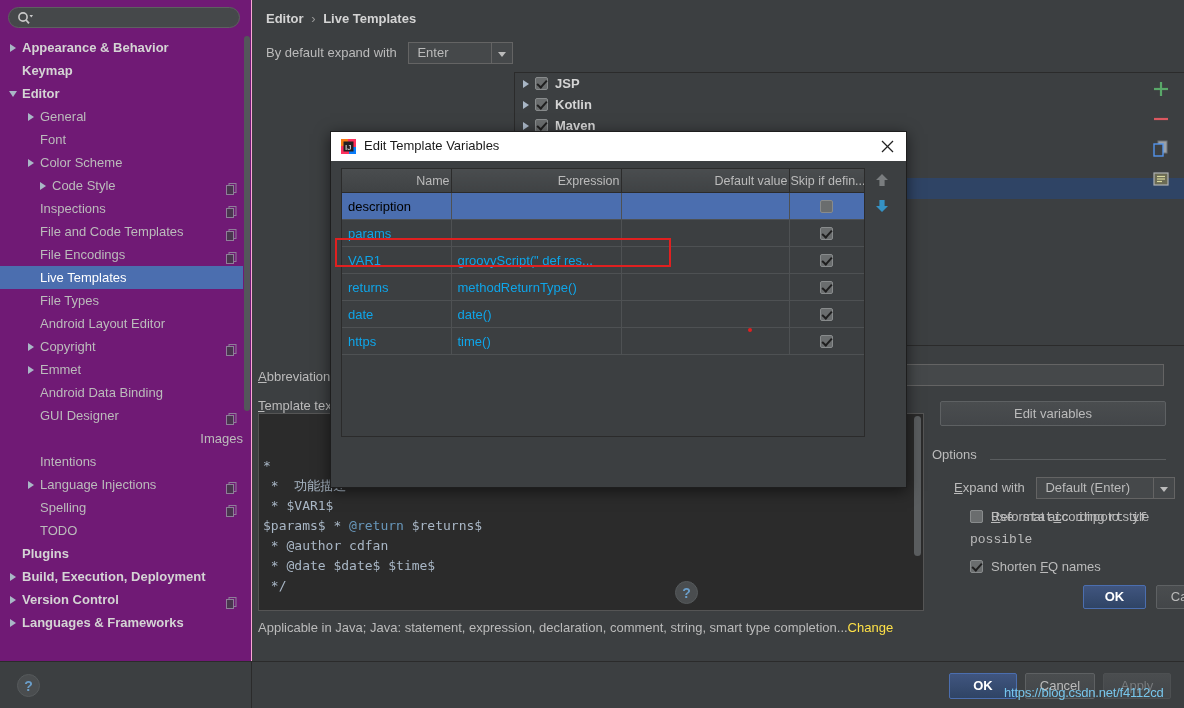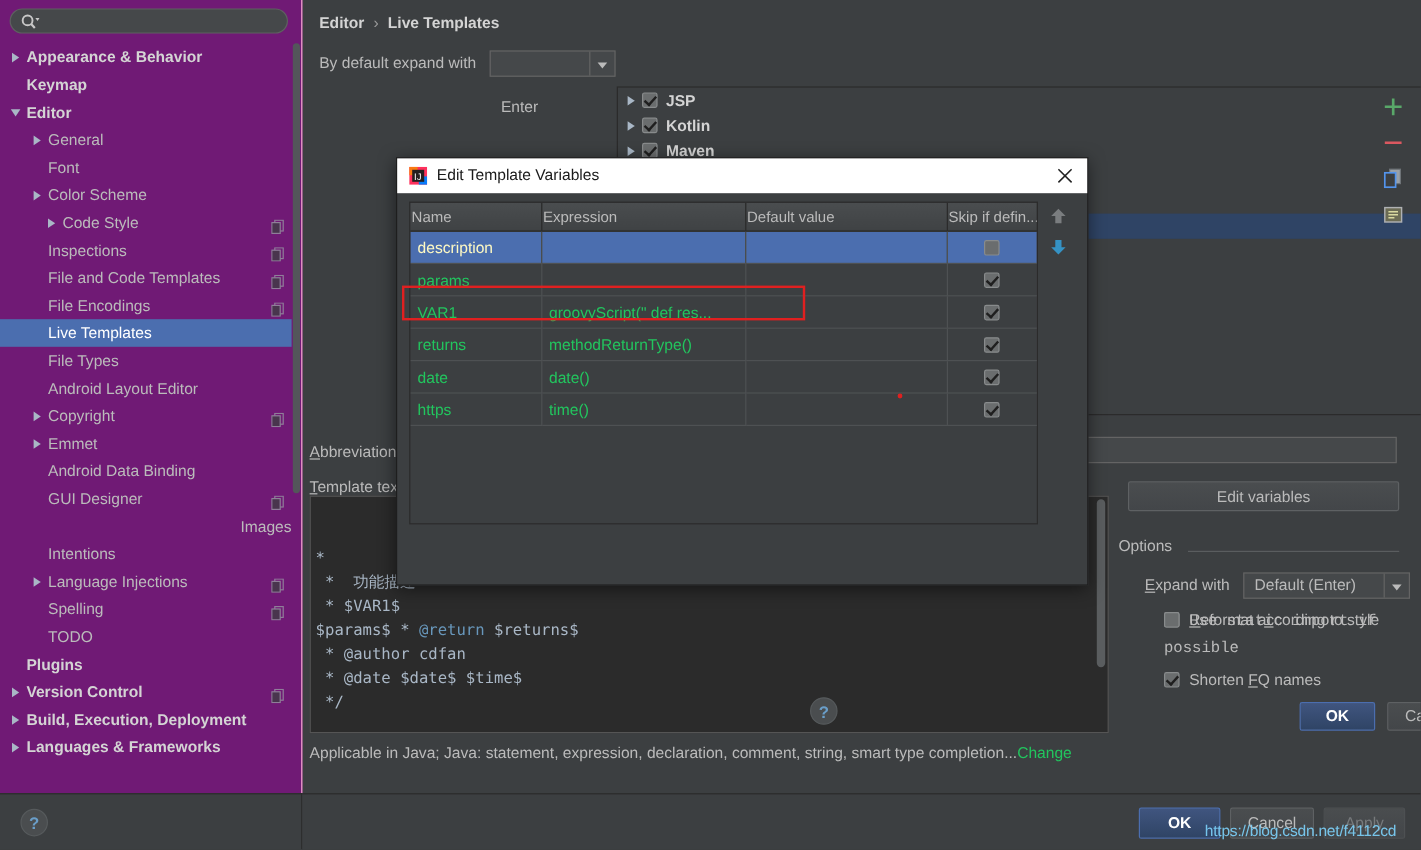--- a/index.html
+++ b/index.html
@@ -276,21 +276,21 @@
   .opt-row {
     position: absolute; left: 718px;
     height: 22px; line-height: 22px;
   }
   .opt-row .cbx { margin-right: 8px; }
 
   #applicable {
     position: absolute; left: 6px; top: 620px;
     color: #bbbbbb; font-size: 13px;
   }
-  #applicable .link { color: #22c55e; }
+  #applicable .link { color: #fde047; }
 
   
   #btnbar {
     position: absolute; left: 252px; top: 661px;
     width: 932px; height: 47px;
     background: #3c3f41;
     border-top: 1px solid #2b2b2b;
   }
   #ok-main     { position: absolute; left: 697px; top: 11px; width: 68px; height: 26px; line-height: 24px; }
   #cancel-main { position: absolute; left: 773px; top: 11px; width: 70px; height: 26px; line-height: 24px; }
@@ -345,34 +345,34 @@
     font-size: 13px;
   }
   table.vars th {
     height: 21px;
     background: linear-gradient(#4a4d4f, #3f4244);
     border-right: 1px solid #2b2b2b;
     border-bottom: 1px solid #2b2b2b;
     color: #bbbbbb;
     font-weight: normal;
     font-size: 12.5px;
-    text-align: left;
+    text-align: right;
     overflow: hidden;
     white-space: nowrap;
   }
   table.vars td {
     height: 26px;
     border-right: 1px solid #4e5153;
     border-bottom: 1px solid #4e5153;
-    color: #22c55e;
+    color: #0ea5e9;
     padding: 0 6px;
     white-space: nowrap;
     overflow: hidden;
   }
-  table.vars tr.sel td { background: #4b6eaf; color: #fef9c3; }
+  table.vars tr.sel td { background: #4b6eaf; color: #000000; }
   table.vars td.ctr { text-align: center; padding: 0; }
   td .cbx { vertical-align: -2px; margin: 0; }
   tr.sel td .cbx { background: #6a6d6e; }
   tr.sel td .cbx.unchecked::after { content: none; }
 
   #hl-box {
     position: absolute; left: 335px; top: 238px;
     width: 336px; height: 29px;
     border: 2px solid #e02020;
     box-sizing: border-box;
@@ -461,46 +461,46 @@
         <div class="tree-item" style="padding-left: 26px;"><span class="tw right"></span><span class="tree-label">Language Injections</span><span class="copy-badge"><svg width="11" height="12" viewBox="0 0 11 12">
               <rect x="3" y="0.5" width="7" height="9" fill="none" stroke="#9aa0a6" stroke-width="1"></rect>
               <rect x="0.5" y="2.5" width="7" height="9" fill="#3c3f41" stroke="#9aa0a6" stroke-width="1"></rect>
             </svg></span></div>
         <div class="tree-item" style="padding-left: 26px;"><span class="tw "></span><span class="tree-label">Spelling</span><span class="copy-badge"><svg width="11" height="12" viewBox="0 0 11 12">
               <rect x="3" y="0.5" width="7" height="9" fill="none" stroke="#9aa0a6" stroke-width="1"></rect>
               <rect x="0.5" y="2.5" width="7" height="9" fill="#3c3f41" stroke="#9aa0a6" stroke-width="1"></rect>
             </svg></span></div>
         <div class="tree-item" style="padding-left: 26px;"><span class="tw "></span><span class="tree-label">TODO</span></div>
         <div class="tree-item bold" style="padding-left: 8px;"><span class="tw "></span><span class="tree-label">Plugins</span></div>
+        <div class="tree-item bold" style="padding-left: 8px;"><span class="tw right"></span><span class="tree-label">Build, Execution, Deployment</span></div>
         <div class="tree-item bold" style="padding-left: 8px;"><span class="tw right"></span><span class="tree-label">Version Control</span><span class="copy-badge"><svg width="11" height="12" viewBox="0 0 11 12">
               <rect x="3" y="0.5" width="7" height="9" fill="none" stroke="#9aa0a6" stroke-width="1"></rect>
               <rect x="0.5" y="2.5" width="7" height="9" fill="#3c3f41" stroke="#9aa0a6" stroke-width="1"></rect>
             </svg></span></div>
-        <div class="tree-item bold" style="padding-left: 8px;"><span class="tw right"></span><span class="tree-label">Build, Execution, Deployment</span></div>
         <div class="tree-item bold" style="padding-left: 8px;"><span class="tw right"></span><span class="tree-label">Languages &amp; Frameworks</span></div>
       </div>
     <div class="tree-scroll"></div>
   </div>
 
   <div id="help-bar">
     <div class="help-circle" style="left:17px; top:12px;">?</div>
   </div>
 
   <div id="main">
 
     <div id="breadcrumb">
       <span>Editor</span>
       <span class="sep">›</span>
       <span>Live Templates</span>
     </div>
 
     <div id="expand-row">
       <span class="lbl">By default expand with</span>
       <span class="combo">
-        <span class="cval" style="width:62px;margin-top:36px;">Enter</span>
+        <span class="cval" style="width:62px;">Enter</span>
         <span class="carrow"></span>
       </span>
     </div>
 
     <div id="tpl-list">
       <div id="tpl-list-inner">
           <div class="trow" style="padding-left: 6px;"><span class="tw right"></span><span class="cbx checked"></span><span>JSP</span></div>
           <div class="trow" style="padding-left: 6px;"><span class="tw right"></span><span class="cbx checked"></span><span>Kotlin</span></div>
           <div class="trow" style="padding-left: 6px;"><span class="tw right"></span><span class="cbx checked"></span><span>Maven</span></div>
           <div class="trow" style="padding-left: 6px;"><span class="tw right"></span><span class="cbx checked"></span><span>My</span></div>

